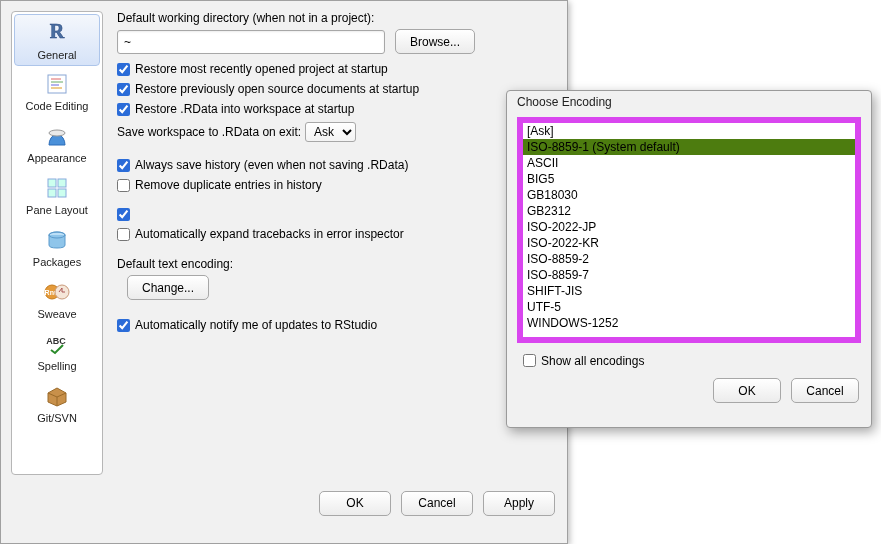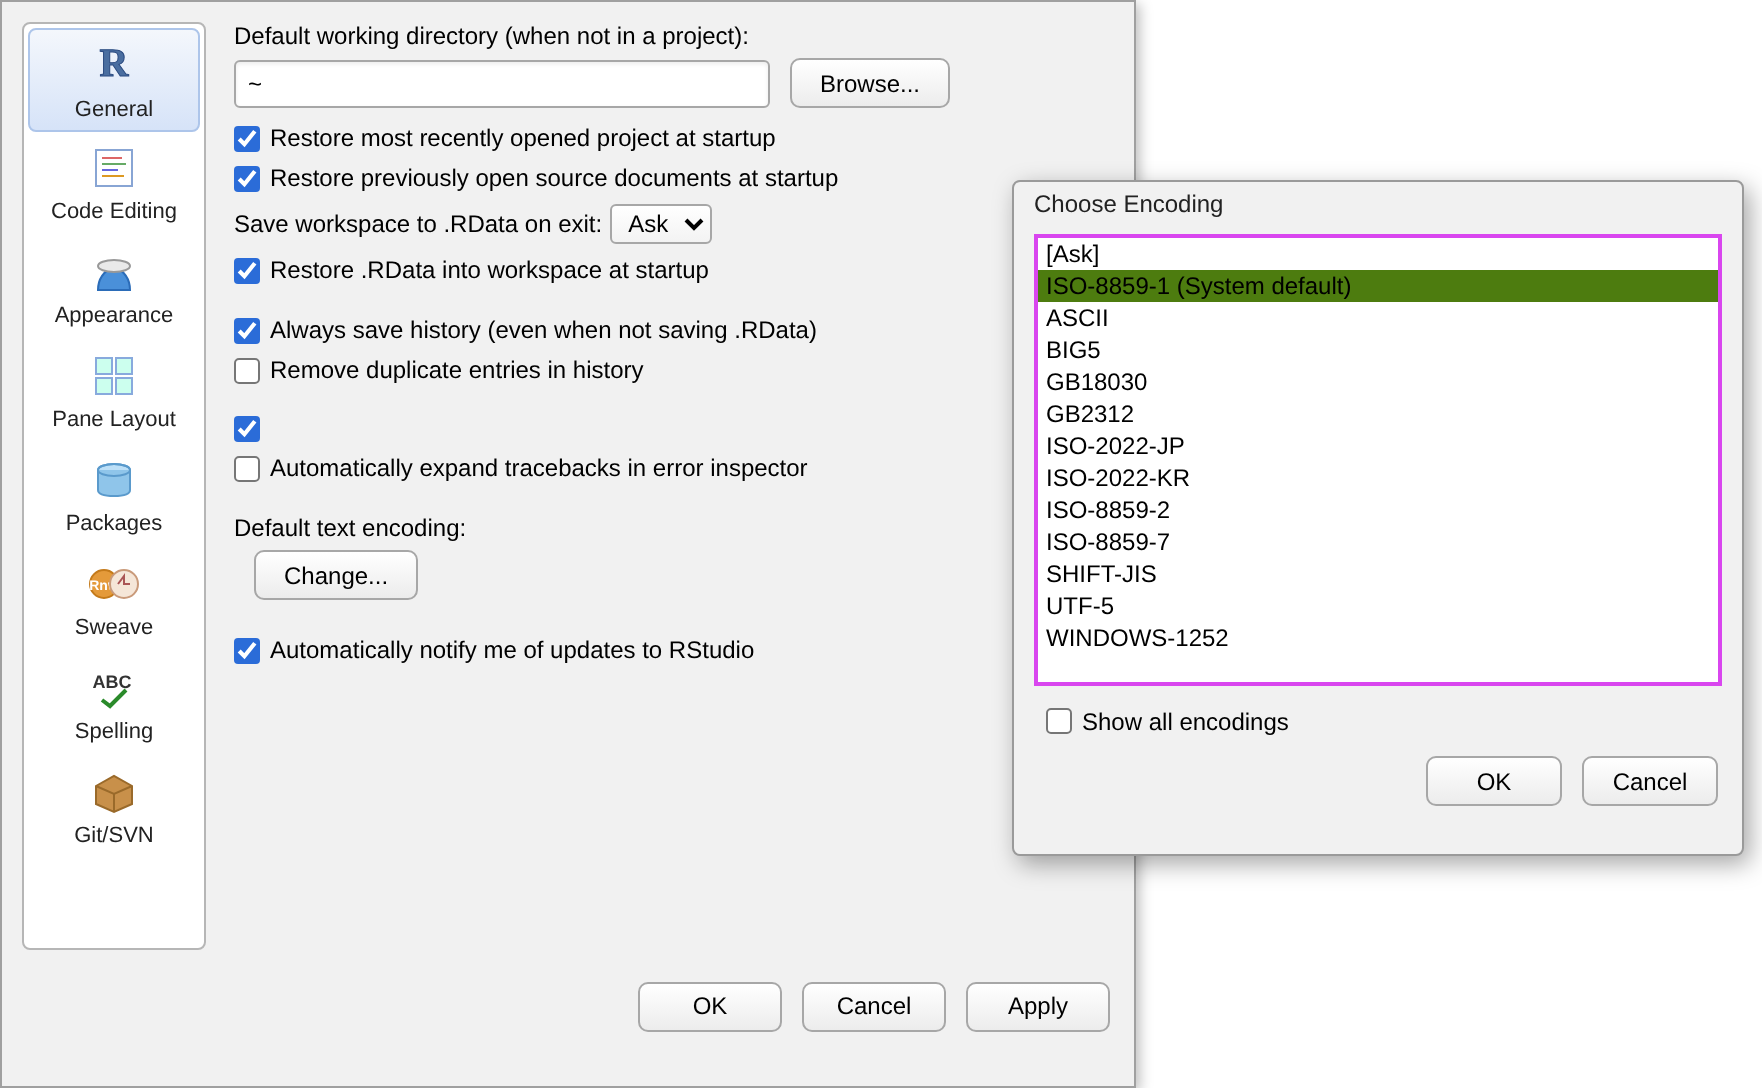--- a/index.html
+++ b/index.html
@@ -148,21 +148,21 @@
     box-shadow: 3px 4px 12px rgba(0,0,0,0.35);
   }
   .enc-title {
     height: 22px;
     padding: 4px 10px;
     font-size: 12px;
     color: #222;
   }
   .enc-list {
     margin: 4px 10px 8px 10px;
-    border: 2px solid #d946ef;
+    border: 6px solid #d946ef;
     background: #fff;
     height: 226px;
     overflow: auto;
     font-size: 12px;
   }
   .enc-opt {
     padding: 1px 4px;
     cursor: pointer;
     white-space: nowrap;
   }
@@ -288,29 +288,29 @@
       </div>
 
       <div class="check-row">
         <input type="checkbox" checked="" style="">
         <span>Restore most recently opened project at startup</span>
       </div>
       <div class="check-row">
         <input type="checkbox" checked="" style="">
         <span>Restore previously open source documents at startup</span>
       </div>
+      <div class="check-row">
+        <input type="checkbox" checked="" style="">
+        <span>Restore .RData into workspace at startup</span>
+      </div>
       <div class="check-row" style="margin-top:4px;">
         <span>Save workspace to .RData on exit:</span>
         <select class="select-small">
           <option>Ask</option>
         </select>
-      </div>
-      <div class="check-row">
-        <input type="checkbox" checked="" style="">
-        <span>Restore .RData into workspace at startup</span>
       </div>
 
       <div class="section-gap"></div>
 
       <div class="check-row">
         <input type="checkbox" checked="" style="">
         <span>Always save history (even when not saving .RData)</span>
       </div>
       <div class="check-row">
         <input type="checkbox" style="">

